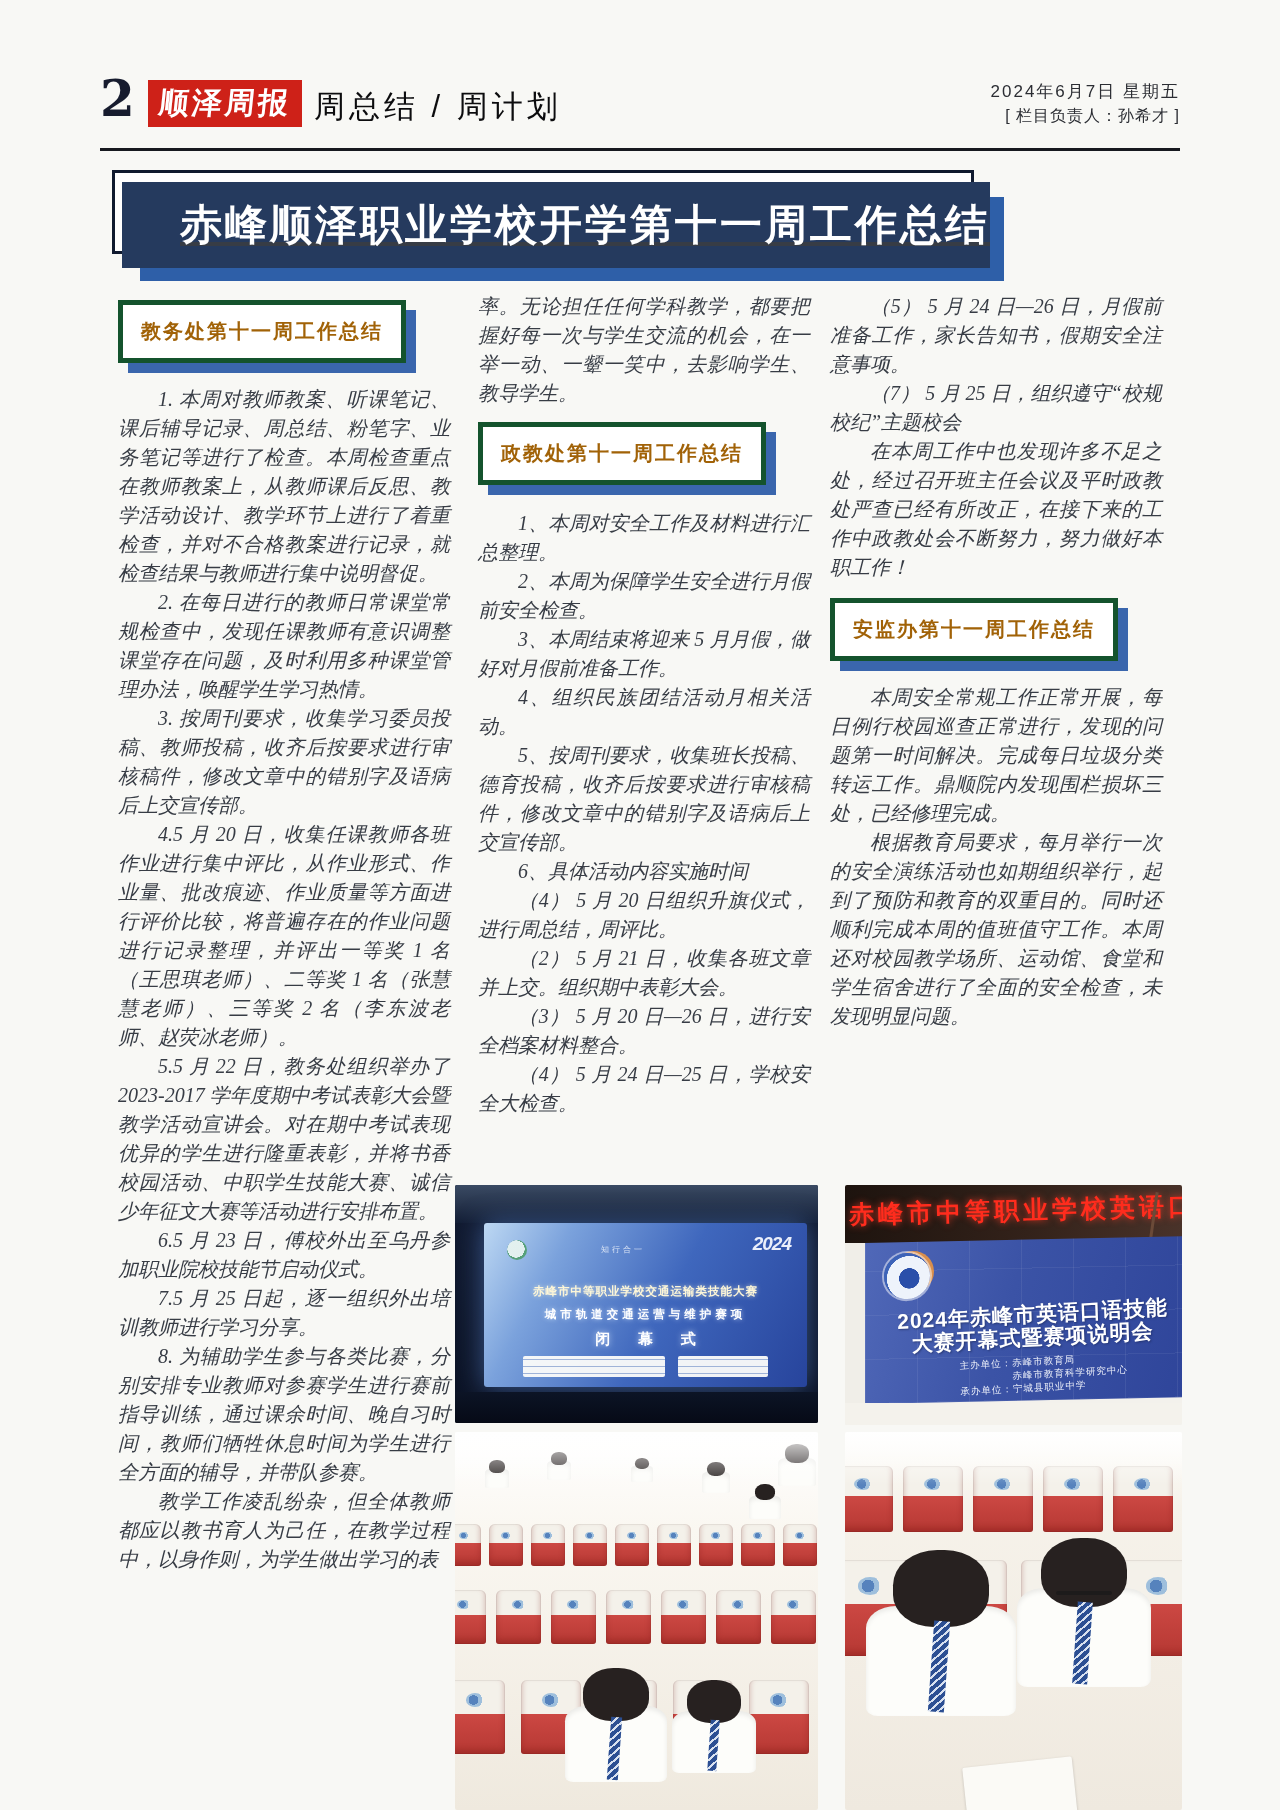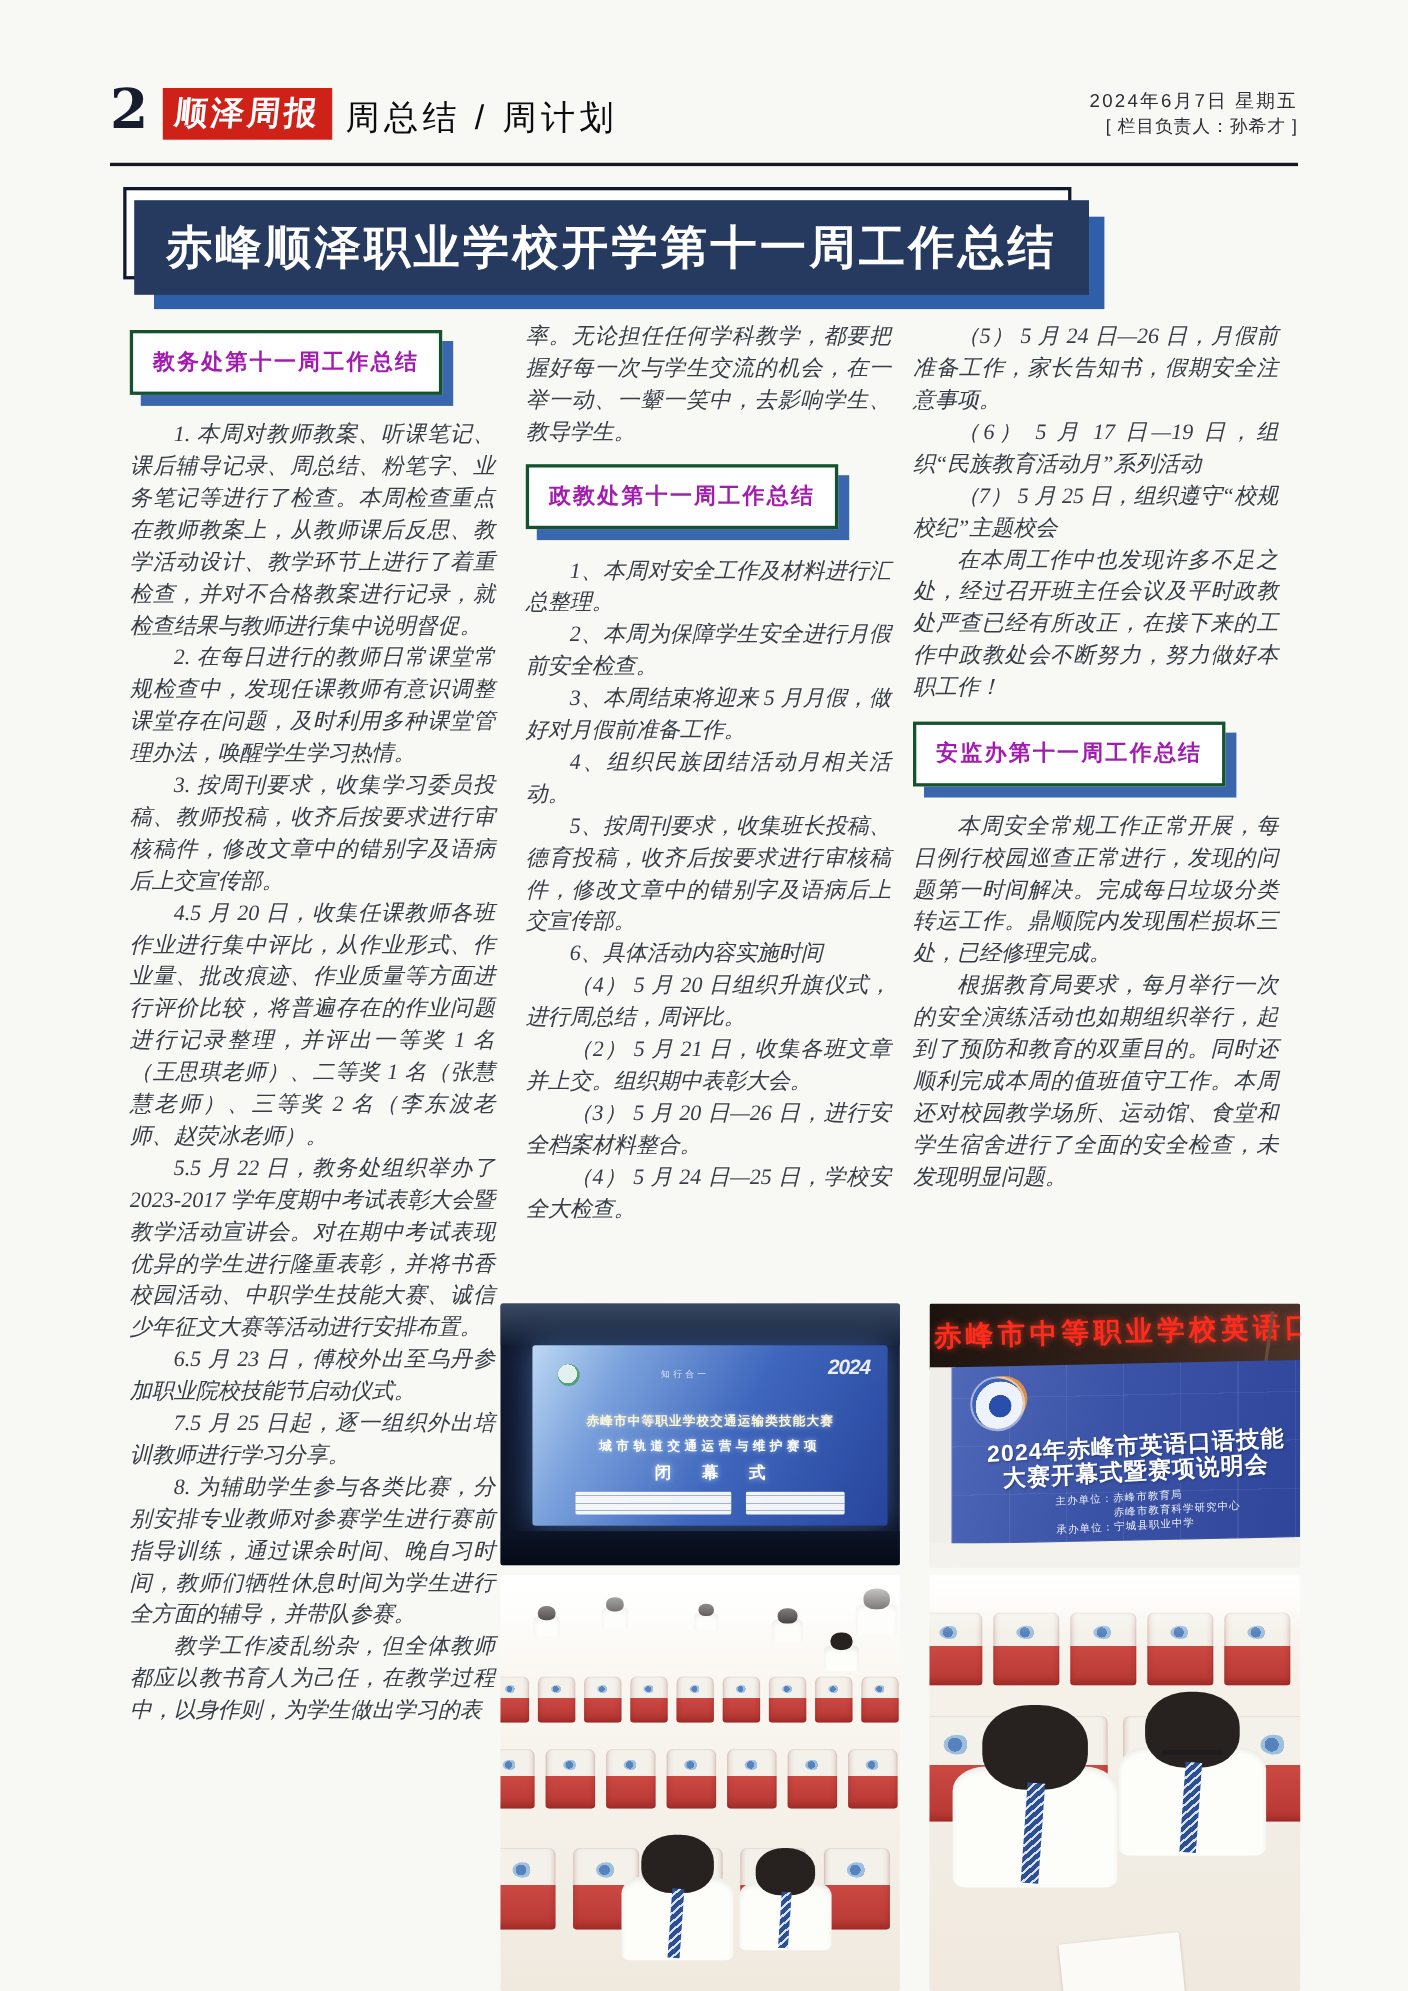--- a/index.html
+++ b/index.html
@@ -21,32 +21,32 @@
   .dateblock .d1{font-size:17px;letter-spacing:2px;line-height:24px;}
   .dateblock .d2{font-size:16px;letter-spacing:1px;line-height:24px;}
   .toprule{position:absolute;left:100px;top:148px;width:1080px;height:3px;background:#17191f;}
 
   
   .banner{position:absolute;left:112px;top:170px;width:910px;height:112px;}
   .banner .whitebox{position:absolute;left:0;top:0;width:862px;height:84px;background:#ffffff;
                     border:3px solid #101a2f;}
   .banner .blueshadow{position:absolute;left:28px;top:27px;width:864px;height:84px;background:#2e5fa8;}
   .banner .navybox{position:absolute;left:10px;top:12px;width:868px;height:86px;background:#253a5e;
-                   display:flex;align-items:center;justify-content:center;}
+                   display:flex;align-items:center;justify-content:flex-end;text-decoration:underline;}
   .banner .navybox span{color:#ffffff;font-size:42px;font-weight:bold;letter-spacing:3px;white-space:nowrap;
                         font-family:"Liberation Sans","DejaVu Sans",sans-serif;}
 
   
   .col{position:absolute;width:332px;font-size:20px;line-height:29px;text-align:justify;}
   .col1{left:118px;top:300px;}
   .col2{left:478px;top:292px;}
   .col3{left:830px;top:292px;}
   .para{margin:0;text-indent:2em;font-style:italic;}
   .noindent{text-indent:0;}
-  .secbox{display:inline-block;background:#ffffff;border:3px solid #14532d;color:#a21caf;
+  .secbox{display:inline-block;background:#ffffff;border:5px solid #14532d;color:#a16207;
           font-family:"Liberation Sans","DejaVu Sans",sans-serif;font-weight:bold;font-size:20px;
           letter-spacing:2px;padding:12px 18px;box-shadow:10px 10px 0 #3a66ad;white-space:nowrap;}
   .secgap-top{margin-top:14px;}
   .col .paras{margin-top:22px;}
   .col2 .paras2{margin-top:24px;}
   .col3 .secwrap{margin-top:16px;}
 
   
   .photo{position:absolute;overflow:hidden;border-radius:2px;}
   .ph1{left:455px;top:1185px;width:363px;height:238px;
@@ -179,21 +179,20 @@
         <p class="para" data-name="paragraph">（4） 5 月 20 日组织升旗仪式，进行周总结，周评比。</p>
         <p class="para" data-name="paragraph">（2） 5 月 21 日，收集各班文章并上交。组织期中表彰大会。</p>
         <p class="para" data-name="paragraph">（3） 5 月 20 日—26 日，进行安全档案材料整合。</p>
         <p class="para" data-name="paragraph">（4） 5 月 24 日—25 日，学校安全大检查。</p>
       </div>
   </div>
 
   <div class="col col3" data-name="column-safety-office">
     <div data-name="column3-top-paragraphs">
         <p class="para" data-name="paragraph">（5） 5 月 24 日—26 日，月假前准备工作，家长告知书，假期安全注意事项。</p>
-        <p class="para" data-name="paragraph">（6） 5 月 17 日—19 日，组织“民族教育活动月”系列活动</p>
         <p class="para" data-name="paragraph">（7） 5 月 25 日，组织遵守“校规校纪”主题校会</p>
         <p class="para" data-name="paragraph">在本周工作中也发现许多不足之处，经过召开班主任会议及平时政教处严查已经有所改正，在接下来的工作中政教处会不断努力，努力做好本职工作！</p>
       </div>
     <div class="secwrap" data-name="section-header-wrap">
       <div class="secbox" data-name="section-header-safety">
         <span data-name="section-title">安监办第十一周工作总结</span>
       </div>
     </div>
     <div class="paras" data-name="column3-paragraphs">
         <p class="para" data-name="paragraph">本周安全常规工作正常开展，每日例行校园巡查正常进行，发现的问题第一时间解决。完成每日垃圾分类转运工作。鼎顺院内发现围栏损坏三处，已经修理完成。</p>

